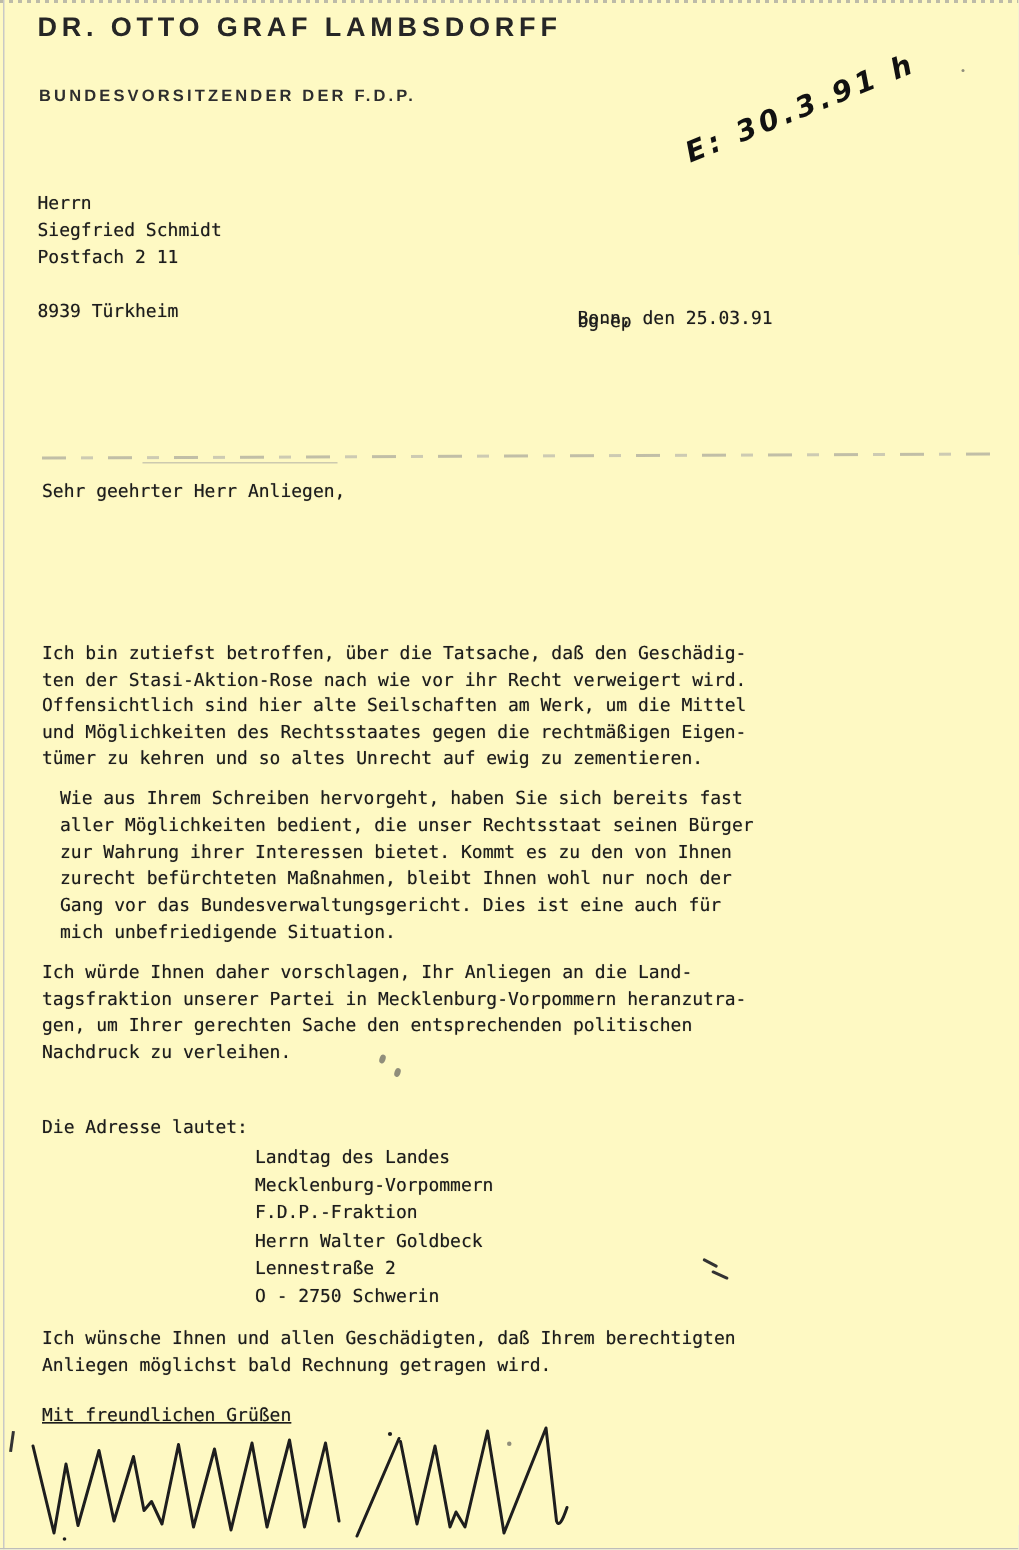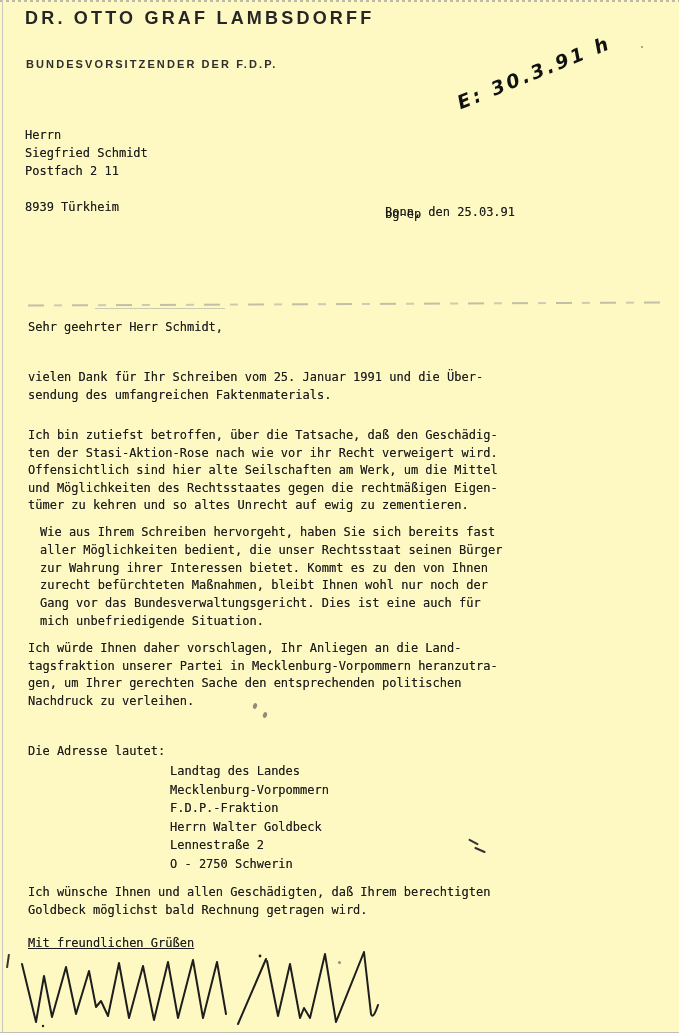--- a/index.html
+++ b/index.html
@@ -125,24 +125,22 @@
 Postfach 2 11
 
 8939 Türkheim</div>
 
   <div class="tw dateline">Bonn, den 25.03.91</div>
   <div class="tw reference">bg-ep</div>
 
   <div class="smudge-line"></div>
   <div class="smudge-line2"></div>
 
-  <div class="tw salutation">Sehr geehrter Herr Schmidt,</div>
+  <div class="tw salutation">Sehr geehrter Herr Anliegen,</div>
 
-  <div class="tw p1">vielen Dank für Ihr Schreiben vom 25. Januar 1991 und die Über-
-sendung des umfangreichen Faktenmaterials.</div>
   <div class="tw p2">Ich bin zutiefst betroffen, über die Tatsache, daß den Geschädig-
 ten der Stasi-Aktion-Rose nach wie vor ihr Recht verweigert wird.
 Offensichtlich sind hier alte Seilschaften am Werk, um die Mittel
 und Möglichkeiten des Rechtsstaates gegen die rechtmäßigen Eigen-
 tümer zu kehren und so altes Unrecht auf ewig zu zementieren.</div>
   <div class="tw p3">Wie aus Ihrem Schreiben hervorgeht, haben Sie sich bereits fast
 aller Möglichkeiten bedient, die unser Rechtsstaat seinen Bürger
 zur Wahrung ihrer Interessen bietet. Kommt es zu den von Ihnen
 zurecht befürchteten Maßnahmen, bleibt Ihnen wohl nur noch der
 Gang vor das Bundesverwaltungsgericht. Dies ist eine auch für
@@ -163,21 +161,21 @@
   <div class="pen-tick">
     <span class="s1"></span>
       <span class="s2"></span>
   </div>
   <span class="speck a"></span>
   <span class="speck b"></span>
   <span class="speck c"></span>
   <span class="speck d"></span>
 
   <div class="tw closing">Ich wünsche Ihnen und allen Geschädigten, daß Ihrem berechtigten
-Goldbeck möglichst bald Rechnung getragen wird.</div>
+Anliegen möglichst bald Rechnung getragen wird.</div>
   <div class="tw valediction">Mit freundlichen Grüßen</div>
 
   <div class="tickmark"></div>
 
   <svg class="sig" viewBox="0 0 382 85" fill="none" xmlns="http://www.w3.org/2000/svg">
     <path d="M8,16 L22,74 L30,28 L38,69 L52,19 L62,66 L75,23 L82,59 L87,53 L94,68 L105,15
              L115,70 L129,18 L140,72 L154,14 L164,70 L179,12 L189,70 L203,14 L212,66" stroke="#1e1e1e" stroke-width="2" stroke-linecap="round" stroke-linejoin="round"></path>
     <path d="M224,76 L252,11" stroke="#1e1e1e" stroke-width="2" stroke-linecap="round"></path>
     <path d="M253,13 L264,68 L276,16 L286,70 L290,60 L296,70 L311,6 L322,74 L350,4 L357,66 Q359,72 364,57" stroke="#1e1e1e" stroke-width="2" stroke-linecap="round" stroke-linejoin="round"></path>
     <circle cx="246" cy="8" r="1.4" fill="#1e1e1e"></circle>

